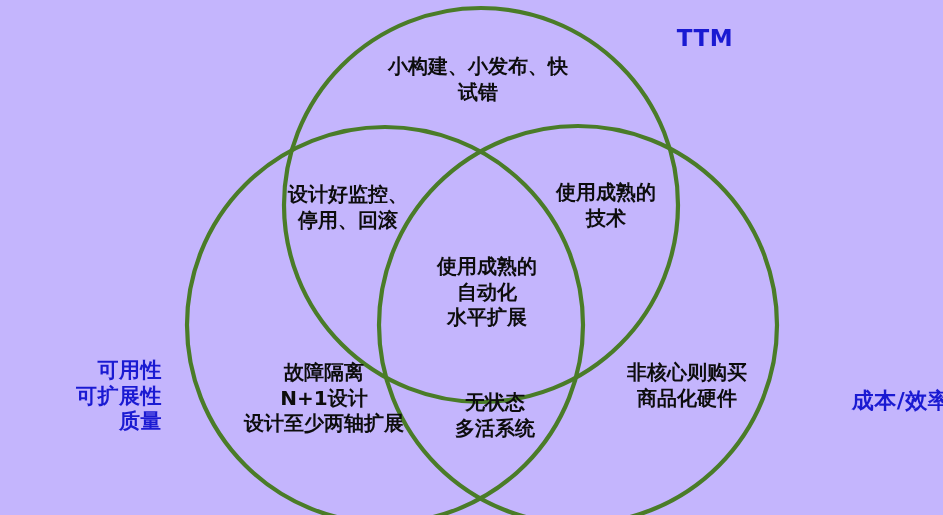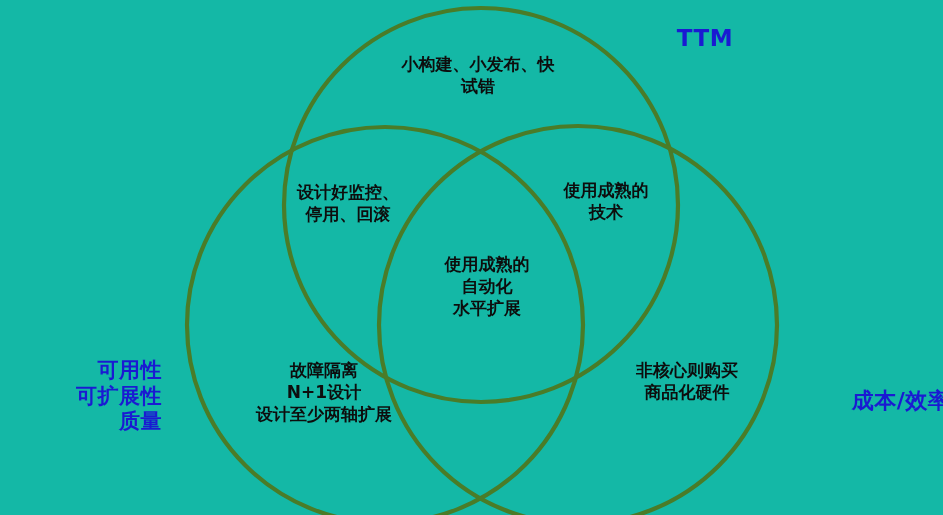--- a/index.html
+++ b/index.html
@@ -8,21 +8,21 @@
     padding: 0;
     background: #ffffff;
   }
   body {
     font-family: "DejaVu Sans", "Liberation Sans", sans-serif;
   }
   #stage {
     position: relative;
     width: 943px;
     height: 515px;
-    background: #14b8a6;
+    background: #c4b5fd;
     overflow: hidden;
   }
   #venn-svg {
     position: absolute;
     left: 0;
     top: 0;
     width: 943px;
     height: 515px;
   }
   .axis-label {
@@ -52,21 +52,21 @@
     left: 831px;
     top: 388px;
     width: 140px;
     font-size: 22px;
     text-align: center;
   }
   .region-text {
     position: absolute;
     color: #0d0d0d;
     font-weight: bold;
-    font-size: 17px;
+    font-size: 20px;
     line-height: 1.28;
     white-space: pre-line;
     text-align: center;
   }
   #region-top {
     left: 348px;
     top: 54px;
     width: 260px;
   }
   #region-top-left {
@@ -129,17 +129,19 @@
 停用、回滚</div>
 
   <div class="region-text" id="region-center">使用成熟的
 自动化
 水平扩展</div>
 
   <div class="region-text" id="region-bottom-left">故障隔离
 N+1设计
 设计至少两轴扩展</div>
 
+  <div class="region-text" id="region-bottom-center">无状态
+多活系统</div>
 
   <div class="region-text" id="region-bottom-right">非核心则购买
 商品化硬件</div>
 
 </div>
 
 </body></html>

